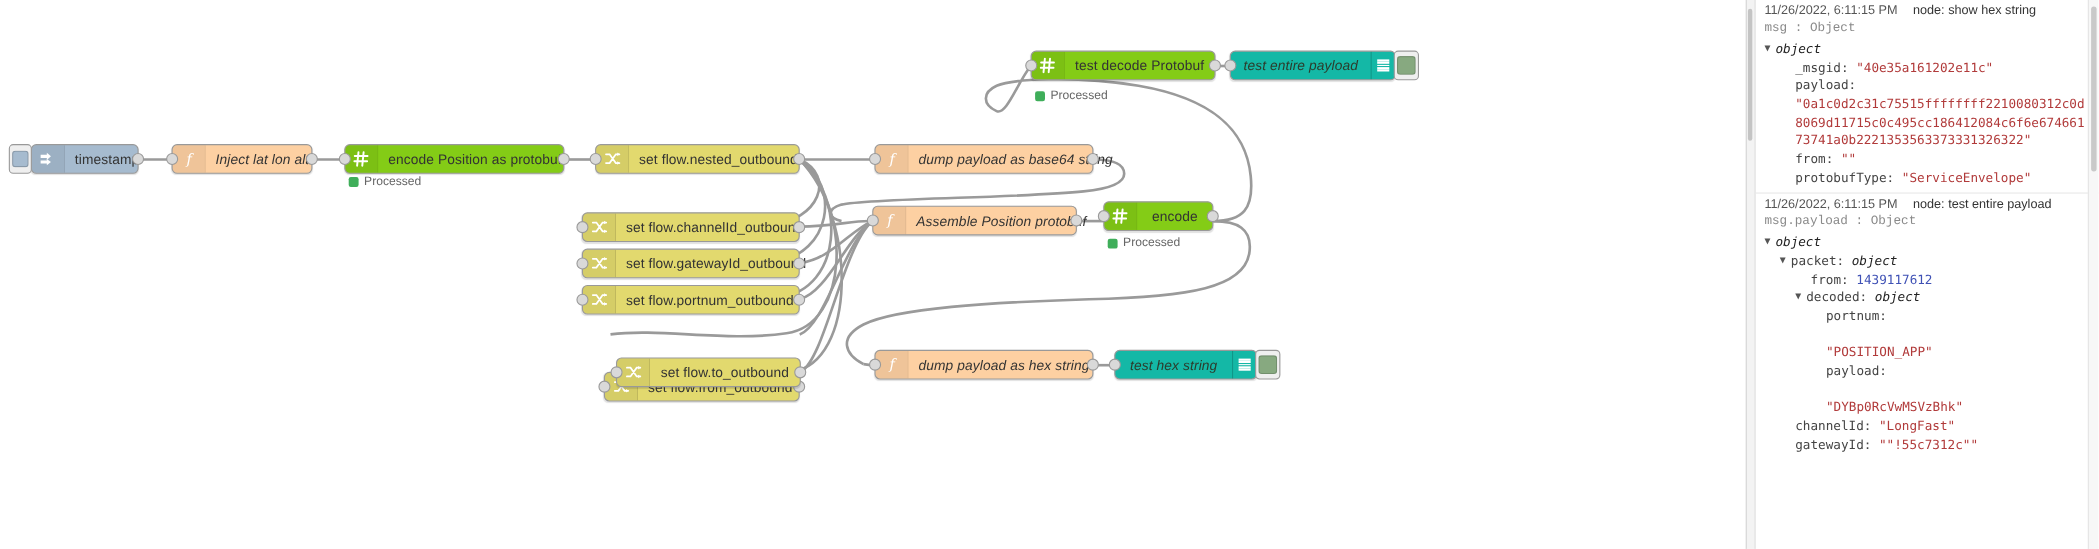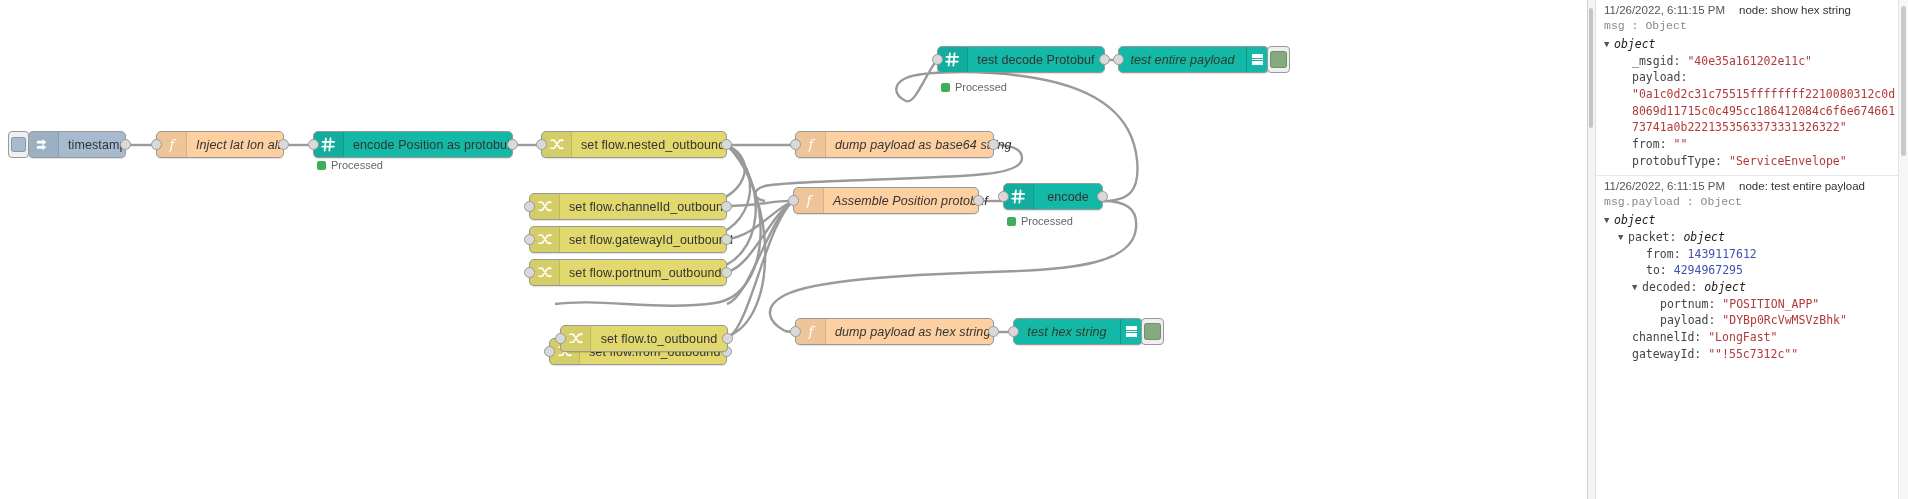--- a/index.html
+++ b/index.html
@@ -62,21 +62,21 @@
     color: #333;
     white-space: nowrap;
     letter-spacing: .1px;
   }
   .node .label.italic { font-style: italic; }
   .node .label.white { color: #2c3c2c; }
 
   
   .n-inject   { background: #a6bbcf; }
   .n-function { background: #fdd0a2; }
-  .n-protobuf { background: #14b8a6; }
+  .n-protobuf { background: #84cc16; }
   .n-change   { background: #e2d96e; }
   .n-debug    { background: #14b8a6; }
 
   
   .port {
     position: absolute;
     width: 11px; height: 11px;
     background: #d9d9d9;
     border: 1px solid #999;
     border-radius: 50%;
@@ -178,21 +178,21 @@
   }
   .row { display: flex; align-items: flex-start; }
   .tw { color: #555; width: 10px; flex: 0 0 10px; font-size: 9px; padding-top: 2px;}
   .objlabel { font-style: italic; color: #222; }
   .key { color: #444; }
   .v-str { color: #b13a3a; }
   .v-num { color: #3f51b5; }
   .ind1 { padding-left: 14px; }
   .ind2 { padding-left: 28px; }
   .ind3 { padding-left: 42px; }
-  .ind4 { padding-left: 56px; }
+  .ind4 { padding-left: 56px; flex-direction: column; }
   .wrapstr { color: #b13a3a; word-break: break-all; }
 
   #sb-scroll-r {
     position: absolute; right: 0; top: 0;
     width: 9px; height: 100%;
     background: #f7f7f7;
     border-left: 1px solid #e4e4e4;
   }
   #sb-scroll-r .thumb {
     position: absolute; left: 2px; top: 6px;
@@ -519,24 +519,20 @@
             <span class="tw">▼</span>
             <span class="key">packet:</span>&nbsp;
             <span class="objlabel">object</span>
           </div>
 
           <div class="row ind3">
             <span class="key">from:</span>&nbsp;
             <span class="v-num">1439117612</span>
           </div>
 
-          <div class="row ind3">
-            <span class="key">to:</span>&nbsp;
-            <span class="v-num">4294967295</span>
-          </div>
 
           <div class="row ind2">
             <span class="tw">▼</span>
             <span class="key">decoded:</span>&nbsp;
             <span class="objlabel">object</span>
           </div>
 
           <div class="row ind4">
             <span class="key">portnum:</span>&nbsp;
             <span class="v-str">"POSITION_APP"</span>

